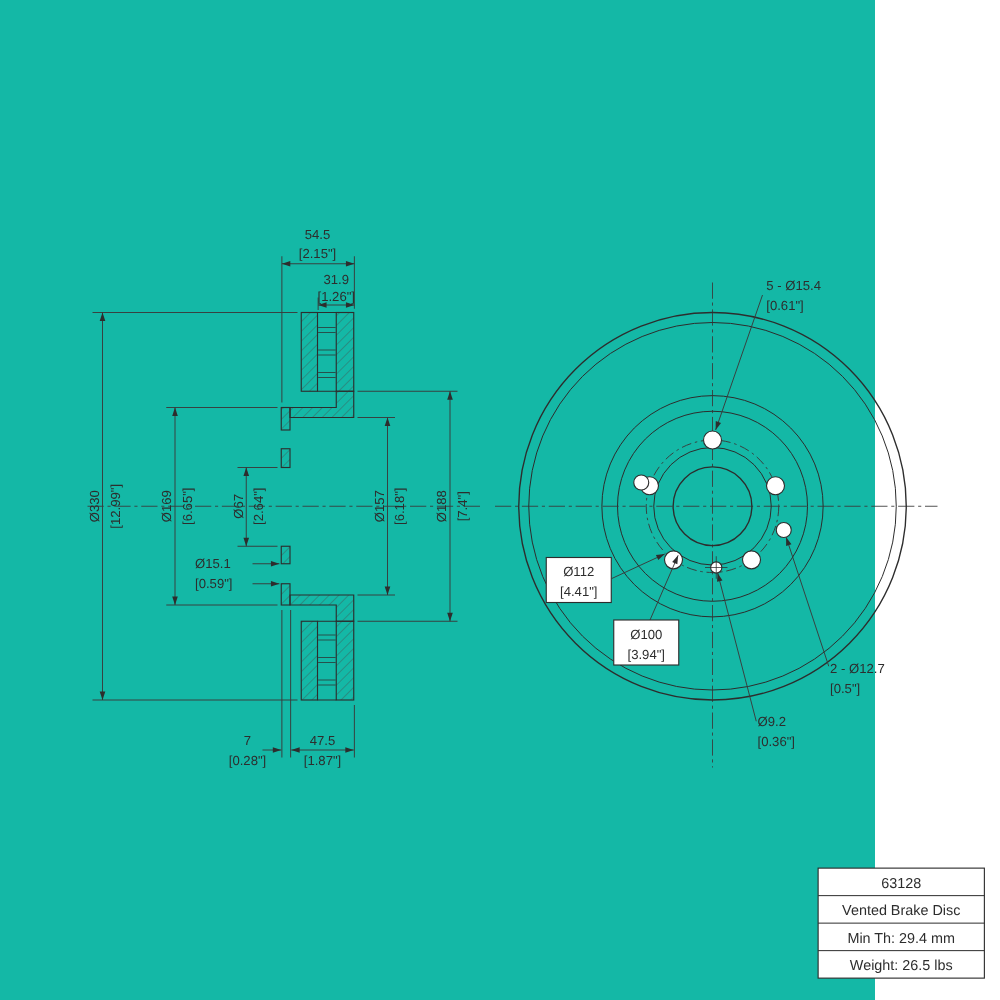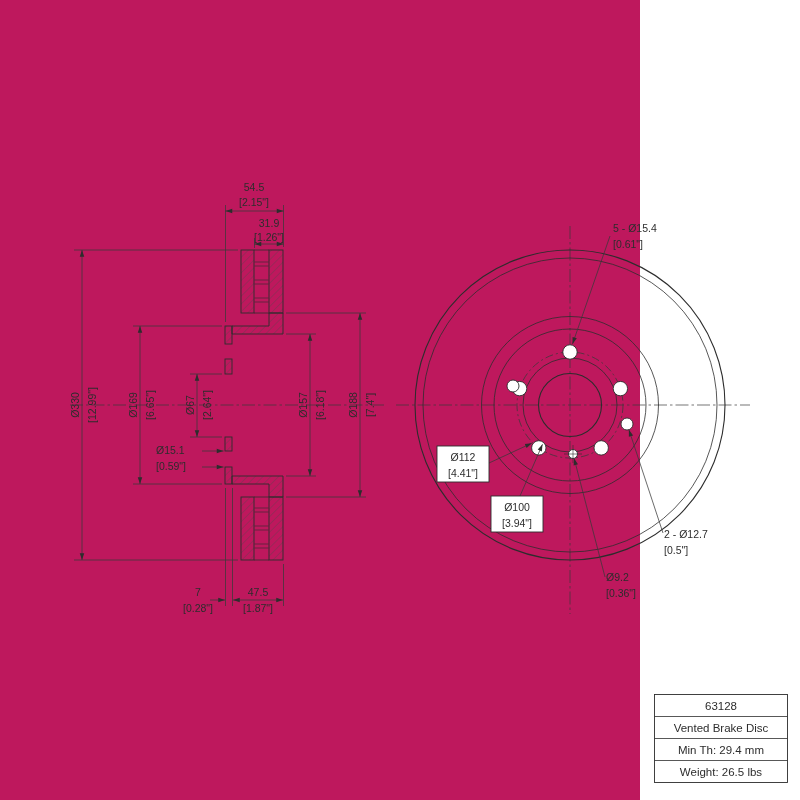--- a/index.html
+++ b/index.html
@@ -1,16 +1,16 @@
 <!DOCTYPE html>
 <html><head>
 <meta charset="utf-8">
 <style>
   html,body{margin:0;padding:0;background:#ffffff;}
-  .page{width:640px;height:800px;background:#be185d;position:relative;}
+  .page{width:700px;height:800px;background:#14b8a6;position:relative;}
   svg{display:block;}
   .t{font-family:"Liberation Sans",sans-serif;font-size:10.5px;fill:#2d2d2d;}
   .tb{font-family:"Liberation Sans",sans-serif;font-size:11.5px;fill:#2d2d2d;}
   .outline{stroke:#2d2d2d;stroke-width:1.1;fill:none;}
   .thin{stroke:#2d2d2d;stroke-width:0.8;fill:none;}
   .xthin{stroke:#2d2d2d;stroke-width:0.6;fill:none;}
   .dim{stroke:#3a3a3a;stroke-width:0.75;fill:none;}
   .cl{stroke:#3a3a3a;stroke-width:0.7;stroke-dasharray:13 3 2.5 3;fill:none;}
   .clb{stroke:#3a3a3a;stroke-width:0.75;stroke-dasharray:8 3 2 3;fill:none;}
   .hatched{fill:url(#hatch);stroke:#2d2d2d;stroke-width:0.9;}

